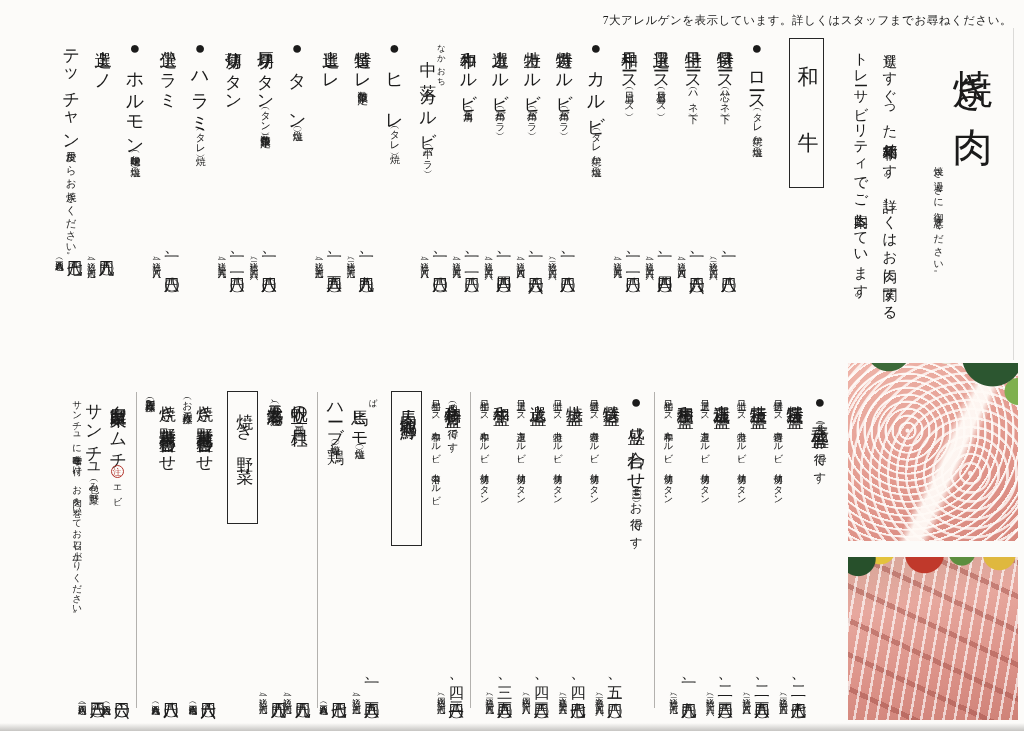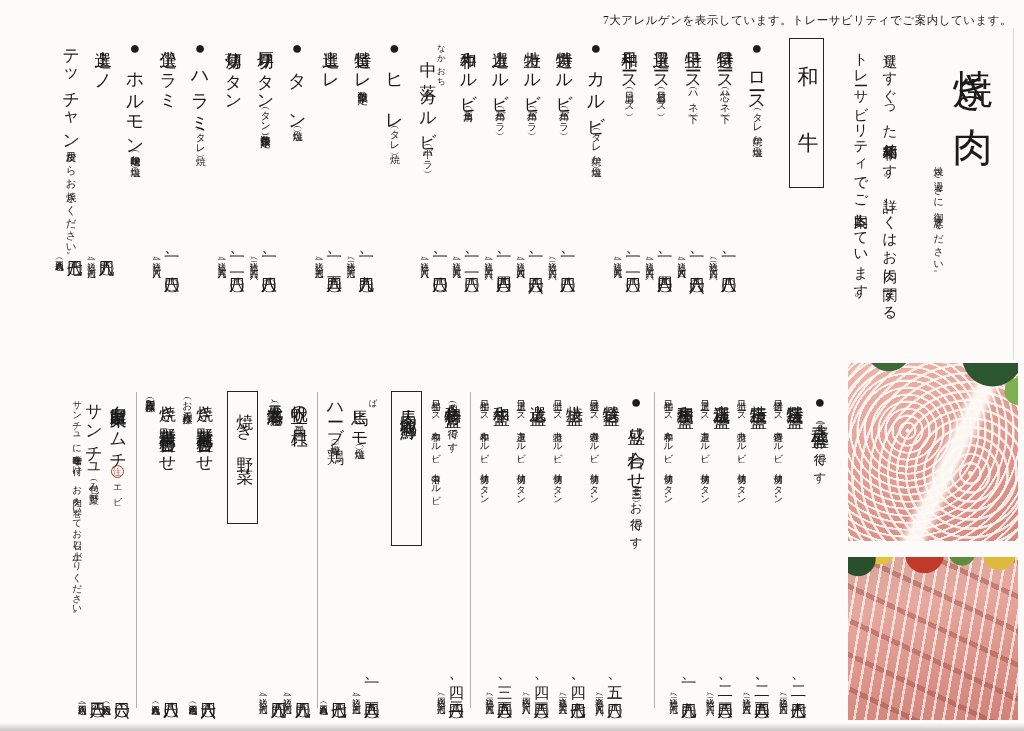--- a/index.html
+++ b/index.html
@@ -88,21 +88,21 @@
   
   .scan-edge-r { position:absolute; top:28px; right:10px; width:1px; height:332px; background:rgba(0,0,0,.13); }
   .scan-edge-b { position:absolute; left:0; bottom:0; width:100%; height:8px;
                  background:linear-gradient(rgba(0,0,0,0), rgba(110,108,105,.38)); }
 </style>
 </head>
 <body>
 
 <div class="page">
 
-  <div class="allergen">7大アレルゲンを表示しています。トレーサビリティでご案内しています。</div>
+  <div class="allergen">7大アレルゲンを表示しています。詳しくはスタッフまでお尋ねください。</div>
 
   <div class="band top">
 
     <div class="title-group">
       <span class="menu-title">焼き肉</span>
       <span class="title-caution">焼き過ぎに御注意ください。</span>
     </div>
 
     <div class="intro">
       <span>選りすぐった銘柄和牛です。詳しくはお肉に関する</span>

